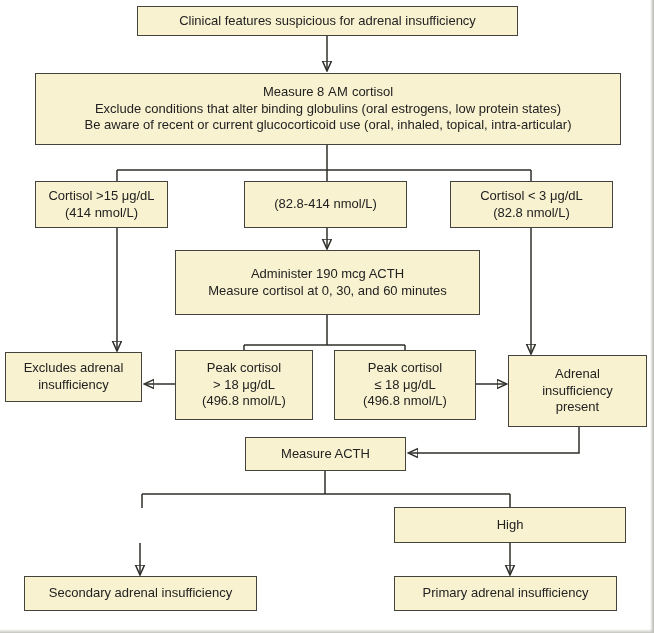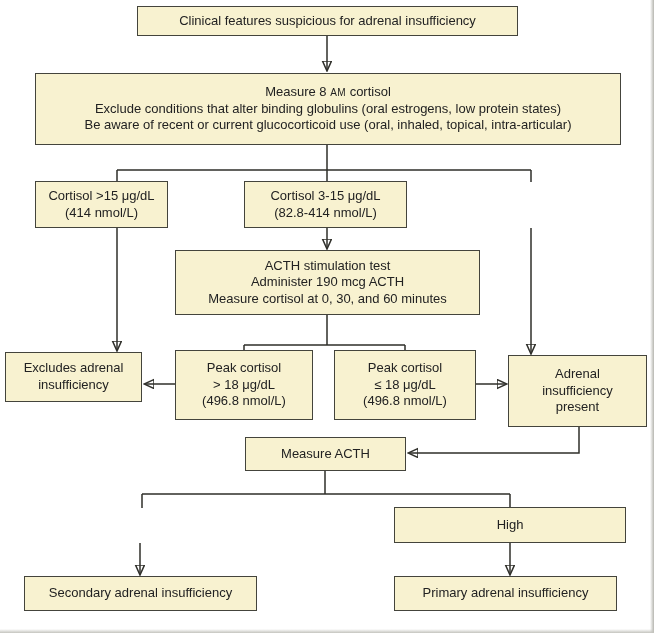--- a/index.html
+++ b/index.html
@@ -30,21 +30,21 @@
     display: flex;
     flex-direction: column;
     justify-content: center;
     align-items: center;
     text-align: center;
     font-size: 13px;
     line-height: 1.28;
     padding: 2px 0;
   }
   .box .line { white-space: nowrap; }
-  .sc { font-size: 10px; letter-spacing: 0.4px; }
+  .sc { font-size: 13px; letter-spacing: 0.4px; }
   .edge-right {
     position: absolute; top: 0; right: 0; width: 4px; height: 100%;
     background: linear-gradient(to right, rgba(0,0,0,0), #b6b6b0);
   }
   .edge-bottom {
     position: absolute; bottom: 0; left: 0; width: 100%; height: 4px;
     background: linear-gradient(to bottom, rgba(0,0,0,0), #c4c4be);
   }
 </style>
 </head>
@@ -89,27 +89,29 @@
     <div class="line">Exclude conditions that alter binding globulins (oral estrogens, low protein states)</div>
     <div class="line">Be aware of recent or current glucocorticoid use (oral, inhaled, topical, intra-articular)</div>
   </div>
 
   <div class="box" style="left:35px; top:181px; width:133px; height:47px">
     <div class="line">Cortisol &gt;15 μg/dL</div>
     <div class="line">(414 nmol/L)</div>
   </div>
 
   <div class="box" style="left:244px; top:181px; width:163px; height:47px">
-    <div class="line">Cortisol 3-15 μg/dL</div>
     <div class="line">(82.8-414 nmol/L)</div>
   </div>
 
+  <div class="box" style="left:450px; top:181px; width:163px; height:47px">
+    <div class="line">Cortisol &lt; 3 μg/dL</div>
+    <div class="line">(82.8 nmol/L)</div>
+  </div>
 
   <div class="box" style="left:175px; top:250px; width:305px; height:65px">
-    <div class="line">ACTH stimulation test</div>
     <div class="line">Administer 190 mcg ACTH</div>
     <div class="line">Measure cortisol at 0, 30, and 60 minutes</div>
   </div>
 
   <div class="box" style="left:5px; top:352px; width:137px; height:50px">
     <div class="line">Excludes adrenal</div>
     <div class="line">insufficiency</div>
   </div>
 
   <div class="box" style="left:175px; top:350px; width:138px; height:70px">

